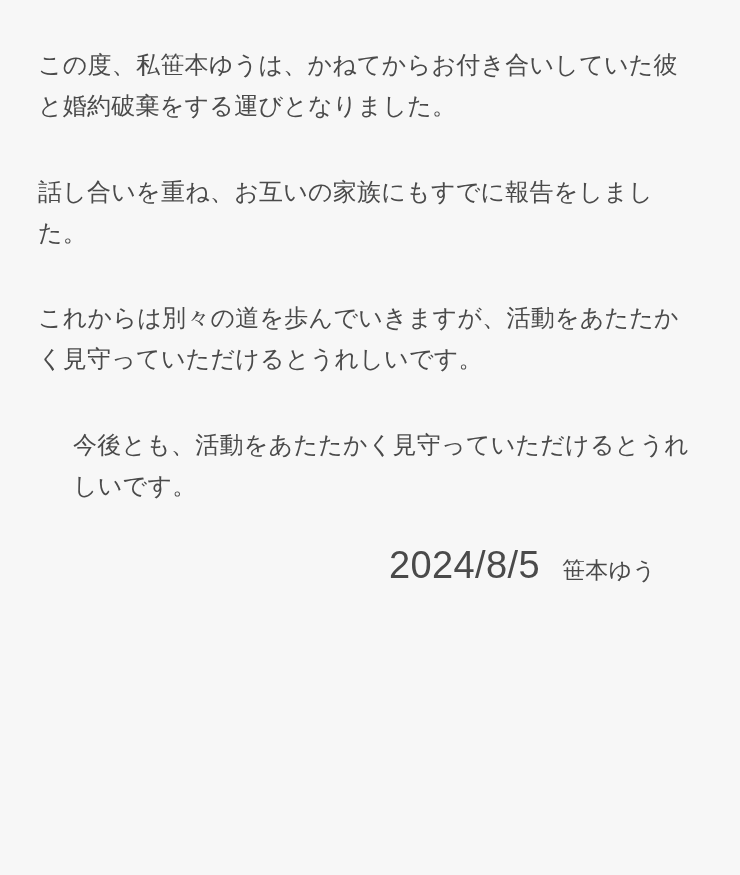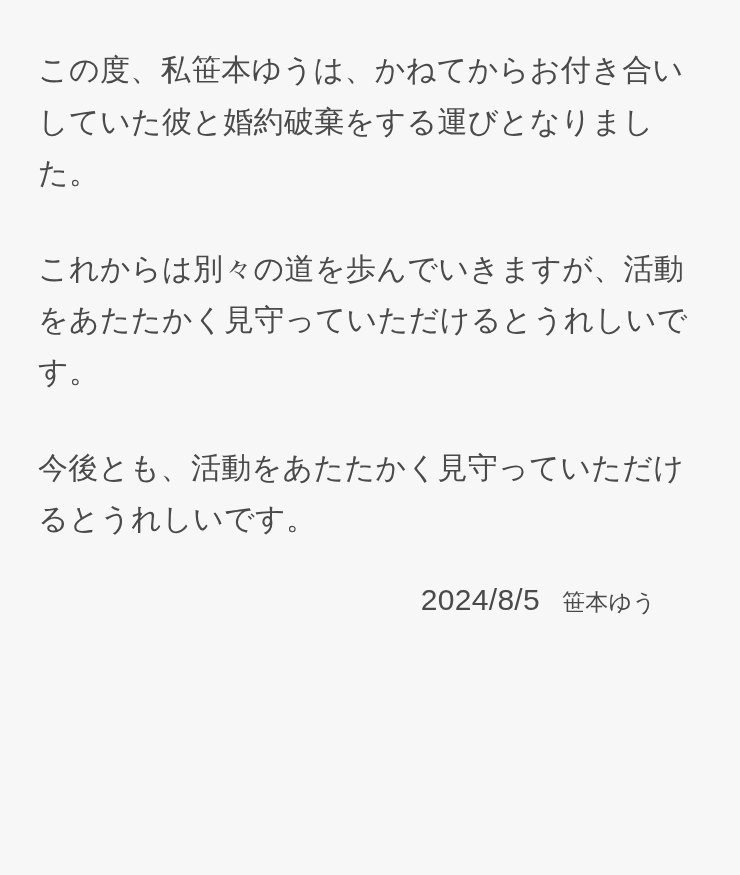--- a/index.html
+++ b/index.html
@@ -16,60 +16,62 @@
   }
   .statement {
     box-sizing: border-box;
     width: 740px;
     height: 875px;
     padding: 44px 40px 0 38px;
     display: flex;
     flex-direction: column;
   }
   .para {
-    font-size: 30px;
+    font-size: 24px;
     line-height: 1.72;
     letter-spacing: 0.01em;
     color: #4a4a4a;
     margin: 0 0 44px 0;
     text-align: left;
     white-space: pre-wrap;
     word-break: break-all;
   }
   .para:last-of-type {
     margin-bottom: 0;
+    margin-left: 35px;
   }
   .signature-row {
     margin-top: 38px;
     display: flex;
     justify-content: flex-end;
     align-items: baseline;
     padding-right: 44px;
   }
   .signature-date {
-    font-size: 30px;
+    font-size: 38px;
     color: #4a4a4a;
     letter-spacing: 0.01em;
   }
   .signature-gap {
     display: inline-block;
     width: 22px;
   }
   .signature-name {
     font-size: 23px;
     color: #4a4a4a;
     letter-spacing: 0.01em;
   }
 </style>
 </head>
 <body>
 
 <div class="statement">
 
   <p class="para">この度、私笹本ゆうは、かねてからお付き合いしていた彼と婚約破棄をする運びとなりました。</p>
+  <p class="para">話し合いを重ね、お互いの家族にもすでに報告をしました。</p>
   <p class="para">これからは別々の道を歩んでいきますが、活動をあたたかく見守っていただけるとうれしいです。</p>
   <p class="para">今後とも、活動をあたたかく見守っていただけるとうれしいです。</p>
 
   <div class="signature-row">
     <span class="signature-date">2024/8/5</span>
     <span class="signature-gap"></span>
     <span class="signature-name">笹本ゆう</span>
   </div>
 
 </div>

